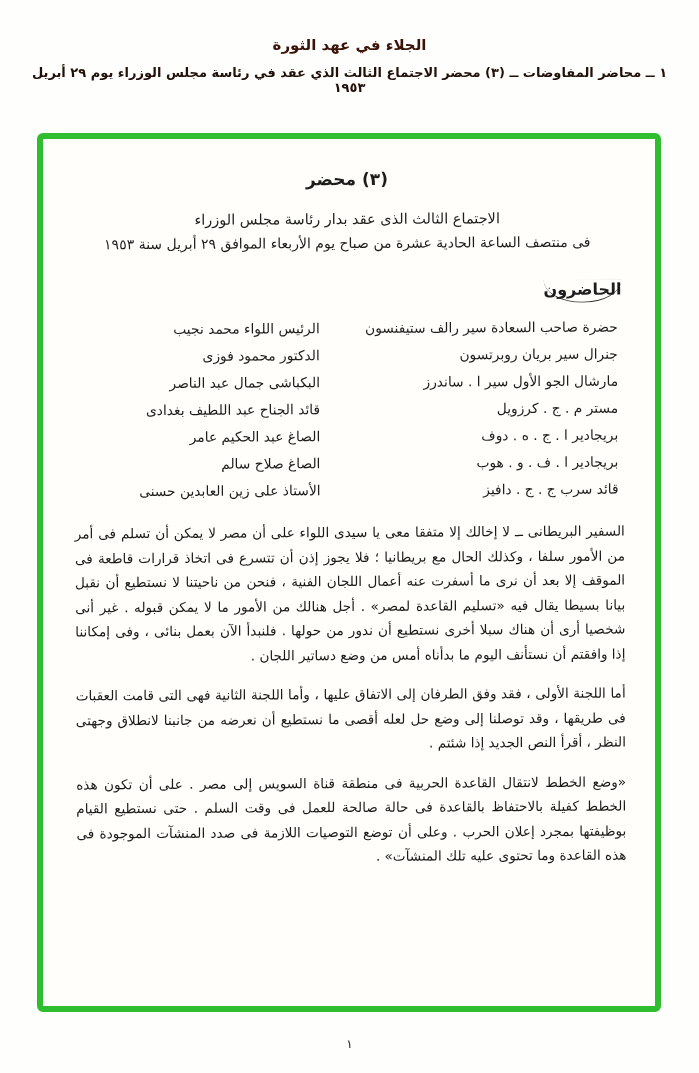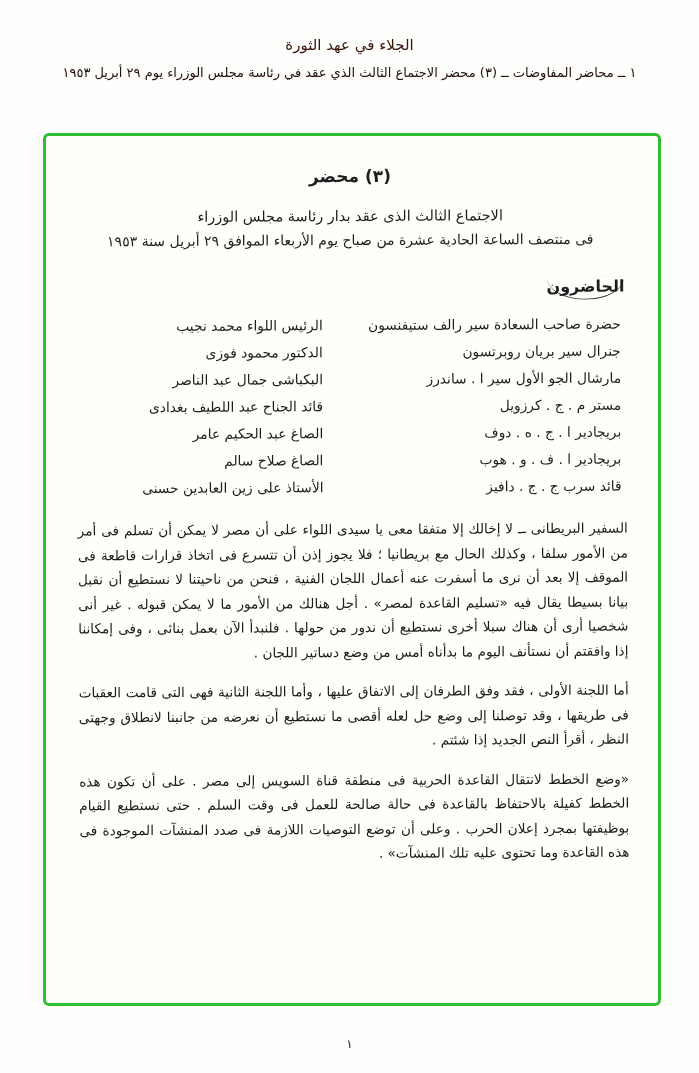--- a/index.html
+++ b/index.html
@@ -21,43 +21,43 @@
     overflow: hidden;
   }
   
   .top-header {
     text-align: center;
     padding-top: 36px;
     color: #27160e;
   }
   .book-title {
     font-size: 15px;
-    font-weight: normal;
+    font-weight: bold;
     margin-bottom: 11px;
     color: #3a1408;
   }
   .chapter-line {
     font-size: 13px;
-    font-weight: normal;
+    font-weight: bold;
     padding: 0 18px;
     margin-bottom: 7px;
     color: #22100a;
   }
   .source-line {
     font-size: 10.5px;
     color: #3a3a3a;
   }
   
   .scan-frame {
     position: absolute;
     top: 133px;
     right: 38px;
     width: 612px;
     height: 867px;
-    border: 3px solid #6d28d9;
+    border: 6px solid #6d28d9;
     border-radius: 6px;
     background: #fffefa;
     box-sizing: content-box;
   }
   .scan-inner {
     position: absolute;
     inset: 0;
     transform: rotate(-0.3deg);
     color: #1d1d1d;
   }

